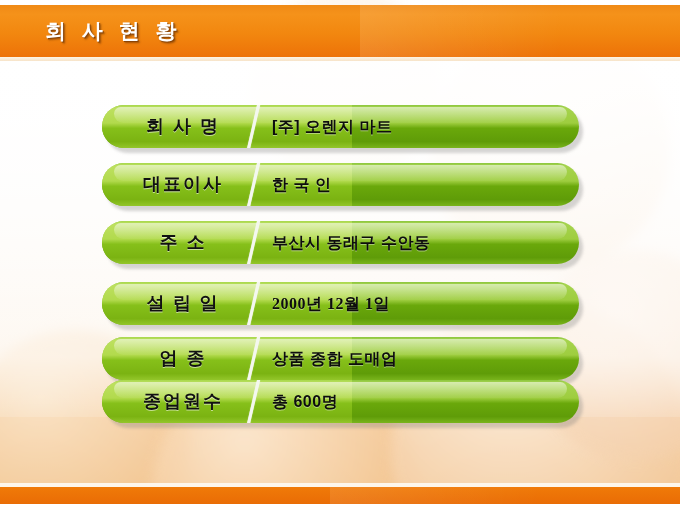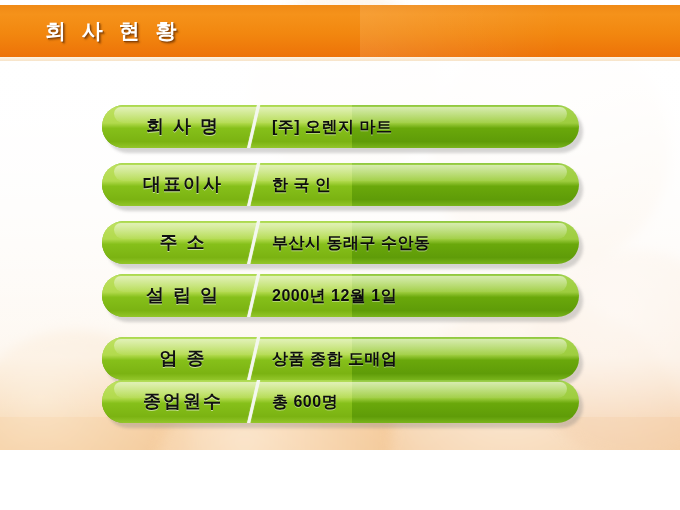--- a/index.html
+++ b/index.html
@@ -7,21 +7,21 @@
     padding: 0;
     background: #ffffff;
   }
   body {
     font-family: "Liberation Sans", "DejaVu Sans", sans-serif;
   }
 
   #slide {
     position: relative;
     width: 680px;
-    height: 450px;
+    height: 510px;
     overflow: hidden;
     background: #ffffff;
   }
 
   
   .bg-base {
     position: absolute;
     left: 0; top: 0;
     width: 680px; height: 510px;
     background:
@@ -274,21 +274,21 @@
       <div class="pill-shadow"></div>
       <div class="pill">
         <div class="pill-left"></div>
         <div class="pill-gloss"></div>
         <div class="pill-divider"></div>
       </div>
       <div class="row-label">주   소</div>
       <div class="row-value">부산시 동래구 수안동</div>
     </div>
 
-    <div class="row" style="top:274px;">
+    <div class="row" style="top:282px;font-family:Liberation Serif, serif;">
       <div class="pill-shadow"></div>
       <div class="pill">
         <div class="pill-left"></div>
         <div class="pill-gloss"></div>
         <div class="pill-divider"></div>
       </div>
       <div class="row-label">설 립 일</div>
       <div class="row-value">2000년 12월 1일</div>
     </div>
 

